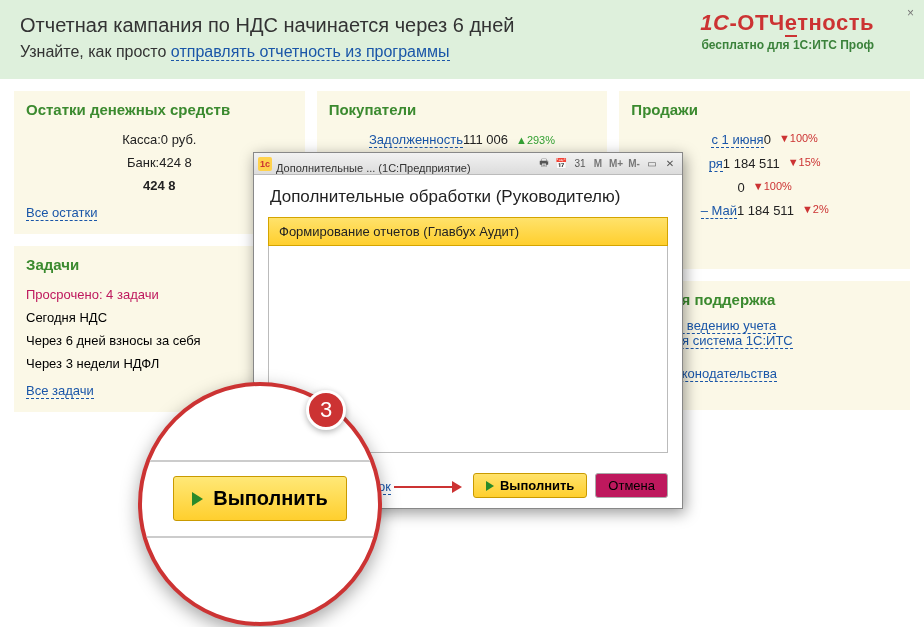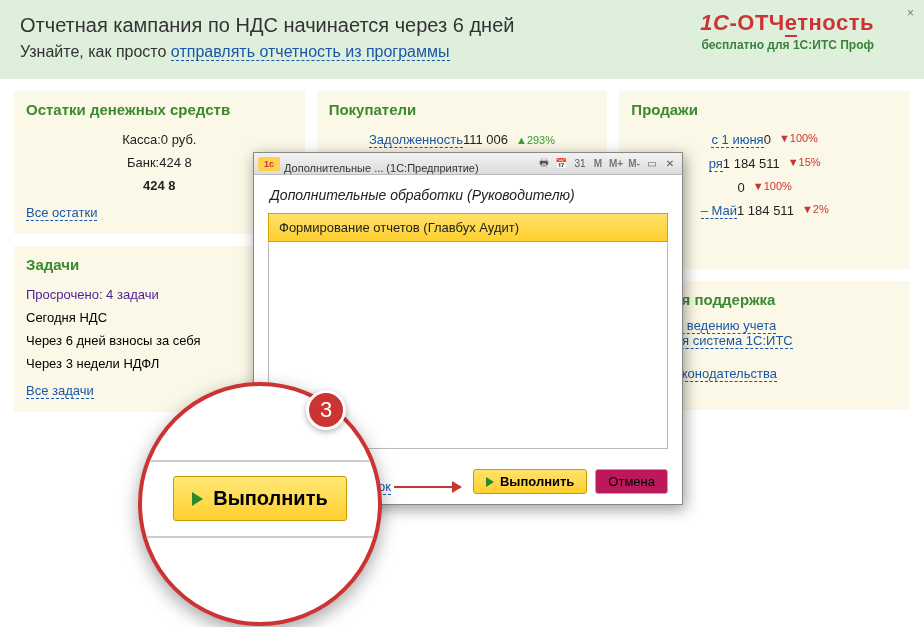--- a/index.html
+++ b/index.html
@@ -79,53 +79,52 @@
   .row .delta-up { color: #33a033; font-size:11px; }
   .row .delta-down { color: #c33; font-size:11px; }
   .panel-footer {
     margin-top: 8px;
   }
   .link-dashed {
     color:#1a56a8; border-bottom:1px dashed #1a56a8; cursor:pointer;
     font-size:13px;
   }
   .tasks .task-line { padding:4px 0; font-size:13px; }
-  .overdue { color:#4c1d95; }
+  .overdue { color:#be185d; }
   
   .modal {
     position: absolute;
     left: 253px; top: 152px;
     width: 430px;
     background: #fff;
     border: 1px solid #888;
     box-shadow: 2px 4px 14px rgba(0,0,0,0.4);
   }
   .modal-titlebar {
     height: 22px;
     background: linear-gradient(#f2f2f2,#dcdcdc);
     border-bottom: 1px solid #bbb;
     display: flex; align-items: center;
     font-size: 11px;
     padding: 0 4px;
     gap:4px;
   }
   .titlebar-icon {
-    width: 22px; height:14px; background:#ffd24d; border-radius:2px;
+    width: 14px; height:14px; background:#ffd24d; border-radius:2px;
     display:flex;align-items:center;justify-content:center;
     font-size:9px;color:#c33;font-weight:bold;
   }
   .titlebar-text { flex:1; color:#333; white-space:nowrap; overflow:hidden; text-overflow:ellipsis;margin-top:8px;}
   .titlebar-btns { display:flex; gap:2px; align-items:center;}
   .tbtn { width:16px;height:16px;display:flex;align-items:center;justify-content:center;font-size:10px;color:#555;cursor:pointer;}
   .tbtn.m { font-weight:bold; color:#777;}
   .modal-header {
     padding: 12px 16px 6px 16px;
-    font-size: 14px;
+    font-size: 17px;
     color: #222;
-    font-style: italic;
   }
   .modal-body {
     padding: 4px 14px 14px 14px;
   }
   .list-box {
     border:1px solid #bbb;
     height: 236px;
     background:#fff;
   }
   .list-item-sel {

